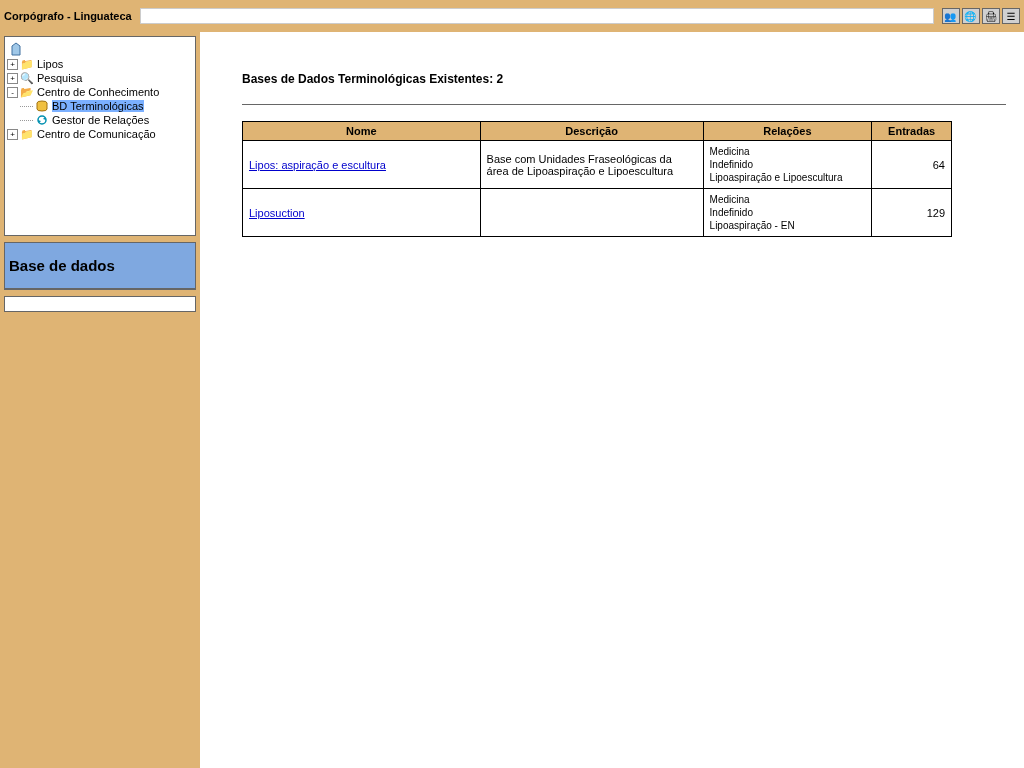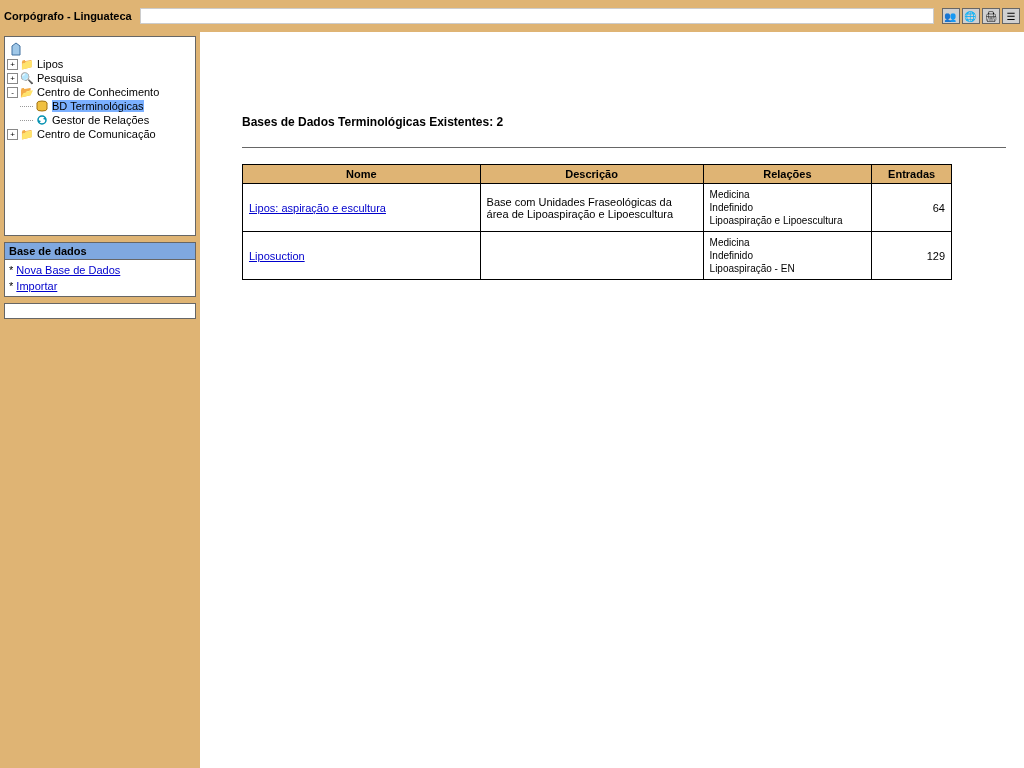--- a/index.html
+++ b/index.html
@@ -21,27 +21,27 @@
 .tree-icon { width: 14px; height: 12px; display: inline-flex; align-items: center; justify-content: center; margin-right: 3px; font-size: 11px; }
 .folder-icon { color: #c09030; }
 .search-icon { color: #555; }
 .db-icon { color: #e0b030; }
 .refresh-icon { color: #0080a0; }
 .tree-label { color: #000; }
 .tree-selected { background: #7bb0ff; }
 .tree-root { width: 14px; height: 14px; display: inline-flex; align-items: center; justify-content: center; margin-left: 2px; }
 
 .side-section { border: 1px solid #666; background: #fff; }
-.side-header { background: #7fa8e0; font-weight: bold; padding: 2px 4px; border-bottom: 1px solid #666; font-size: 11px; }
+.side-header { background: #7fa8e0; font-weight: bold; padding: 14px 4px; border-bottom: 1px solid #666; font-size: 15px; }
 .side-body { padding: 2px 4px; font-size: 11px; }
 .side-link { color: #0000cc; text-decoration: underline; cursor: pointer; }
 .side-body-row { line-height: 16px; }
 
 .main { flex: 1; background: #fff; padding: 40px 18px 18px 42px; }
-.main-title { font-weight: bold; font-size: 12px; margin-bottom: 18px; margin-top: 43px; }
+.main-title { font-weight: bold; font-size: 12px; margin-bottom: 18px; }
 .main-hr { border: none; border-top: 1px solid #666; margin-bottom: 16px; }
 
 .data-table { border-collapse: collapse; width: 710px; }
 .data-table th { background: #dfb474; font-weight: bold; text-align: center; padding: 3px 6px; border: 1px solid #000; font-size: 11px; }
 .data-table td { border: 1px solid #000; padding: 4px 6px; font-size: 11px; vertical-align: middle; }
 .col-nome { width: 240px; }
 .col-desc { width: 225px; margin-left: 12px; }
 .col-dom { width: 170px; font-size: 10px; }
 .col-ent { width: 80px; text-align: right; }
 .cell-link { color: #0000cc; text-decoration: underline; cursor: pointer; }
@@ -113,24 +113,20 @@
           <div class="tree-node">
             <span class="tree-toggle">+</span>
             <span class="tree-icon folder-icon">📁</span>
             <span class="tree-label">Centro de Comunicação</span>
           </div>
         </div>
     </div>
 
     <div class="side-section">
       <div class="side-header">Base de dados</div>
-      <div class="side-body">
-        <div class="side-body-row">* <span class="side-link">Nova Base de Dados</span></div>
-        <div class="side-body-row">* <span class="side-link">Importar</span></div>
-      </div>
     </div>
 
     <div class="side-section">
       <div class="side-body" style="height:14px;"></div>
     </div>
 
   </div>
 
   <div class="main">
     <div class="main-title">Bases de Dados Terminológicas Existentes: 2</div>

